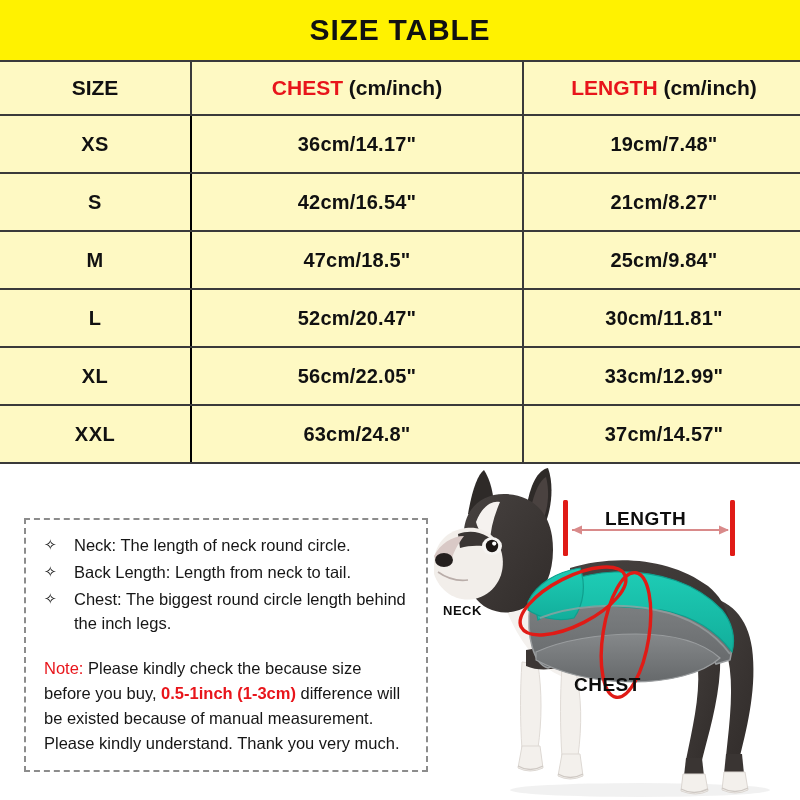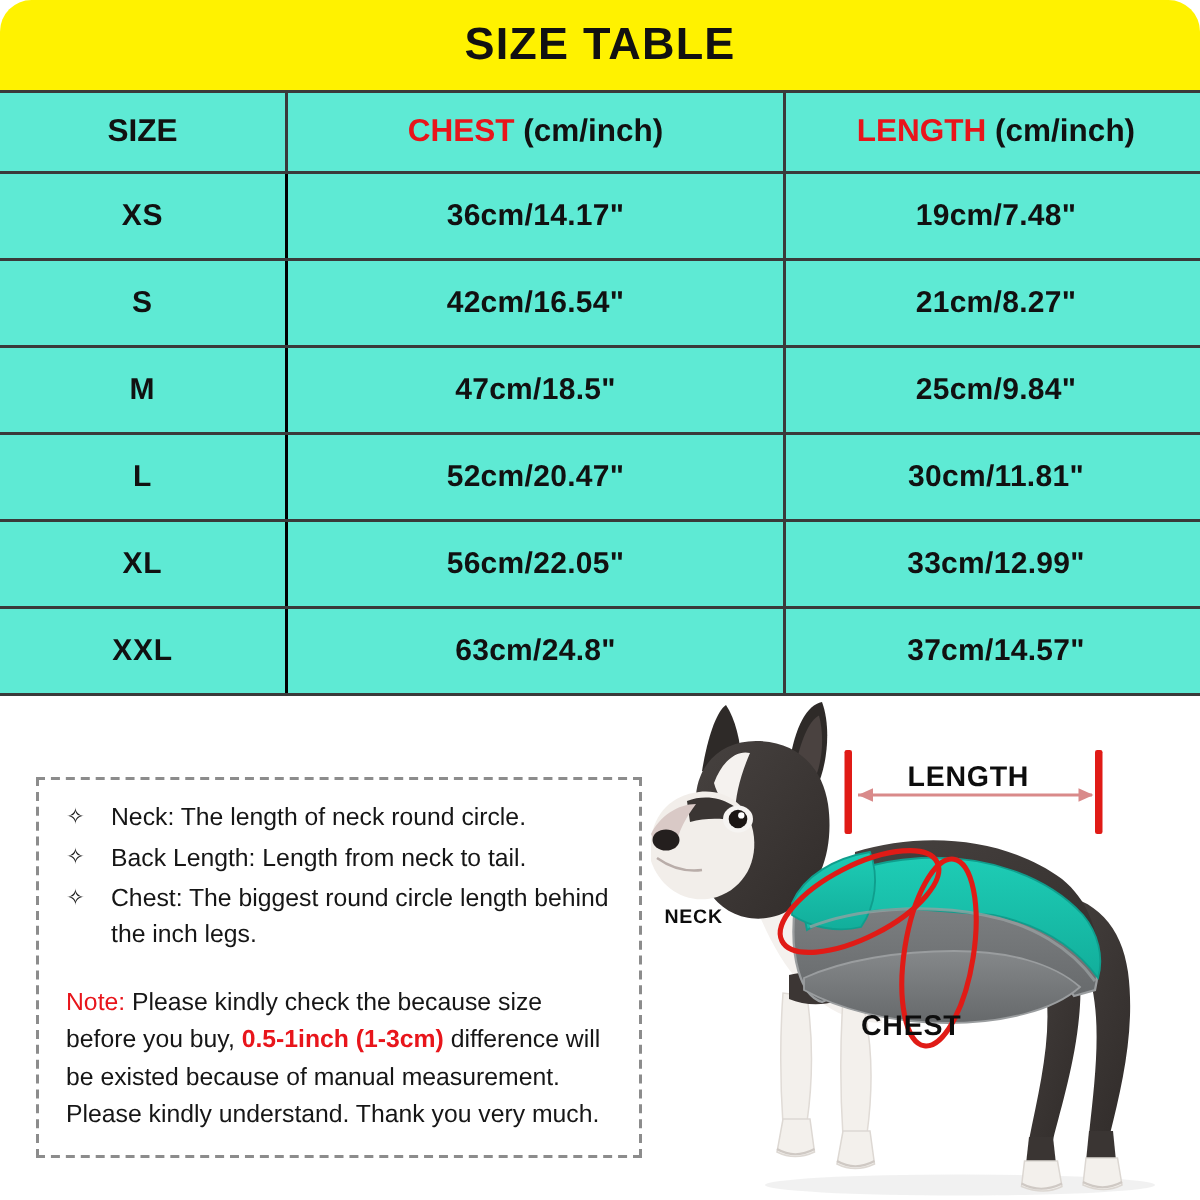--- a/index.html
+++ b/index.html
@@ -11,21 +11,20 @@
   body {
     font-family: "Liberation Sans", sans-serif;
     -webkit-font-smoothing: antialiased;
   }
   #page {
     position: relative;
     width: 800px;
     height: 800px;
     background: #ffffff;
     overflow: hidden;
-    border-radius: 21px;
   }
 
   
   .title-band {
     position: absolute;
     left: 0; top: 0;
     width: 800px; height: 60px;
     background: #FFF200;
     display: flex;
     align-items: center;
@@ -50,21 +49,21 @@
   .size-table td, .size-table th {
     border-top: 2px solid #3a3a3a;
     border-bottom: 2px solid #3a3a3a;
     text-align: center;
     vertical-align: middle;
     height: 56px;
     padding: 0;
     font-size: 20px;
     font-weight: bold;
     color: #111111;
-    background: #5eead4;
+    background: #fef9c3;
   }
   .size-table .col-size  { width: 190px; border-right: 2px solid #000000; }
   .size-table .col-chest { width: 330px; border-right: 2px solid #3a3a3a; }
   .size-table .col-len   { width: 280px; }
 
   .hdr td { height: 52px; font-size: 21px; }
   .hdr .col-size { border-right: 2px solid #3a3a3a; }
   .accent { color: #E8151B; }
   .hdr-unit { color: #111111; font-weight: bold; text-align: center; }
 

